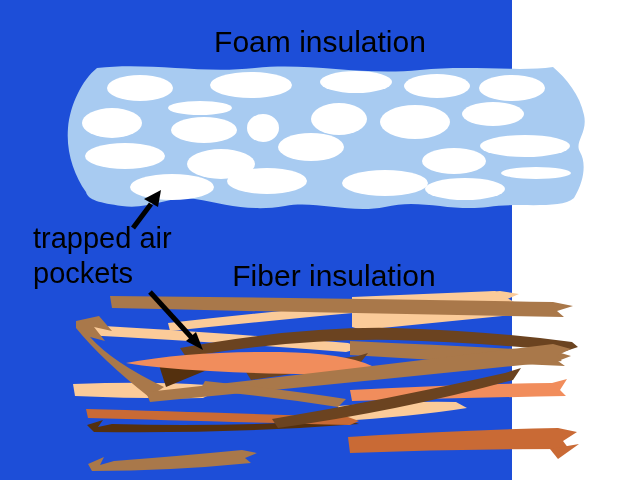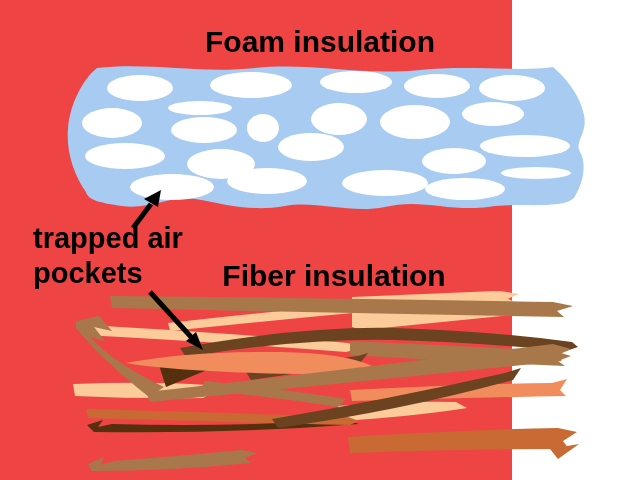--- a/index.html
+++ b/index.html
@@ -7,22 +7,21 @@
     padding: 0;
     background: #ffffff;
     width: 640px;
     height: 480px;
     overflow: hidden;
   }
   .stage {
     position: relative;
     width: 512px;
     height: 480px;
-    background: #ef4444;
-    font-weight: bold;
+    background: #1d4ed8;
   }
   svg { display: block; }
   .title-text {
     font-family: "Liberation Sans", sans-serif;
     font-size: 30px;
   }
   .label-text {
     font-family: "Liberation Sans", sans-serif;
     font-size: 29px;
   }

